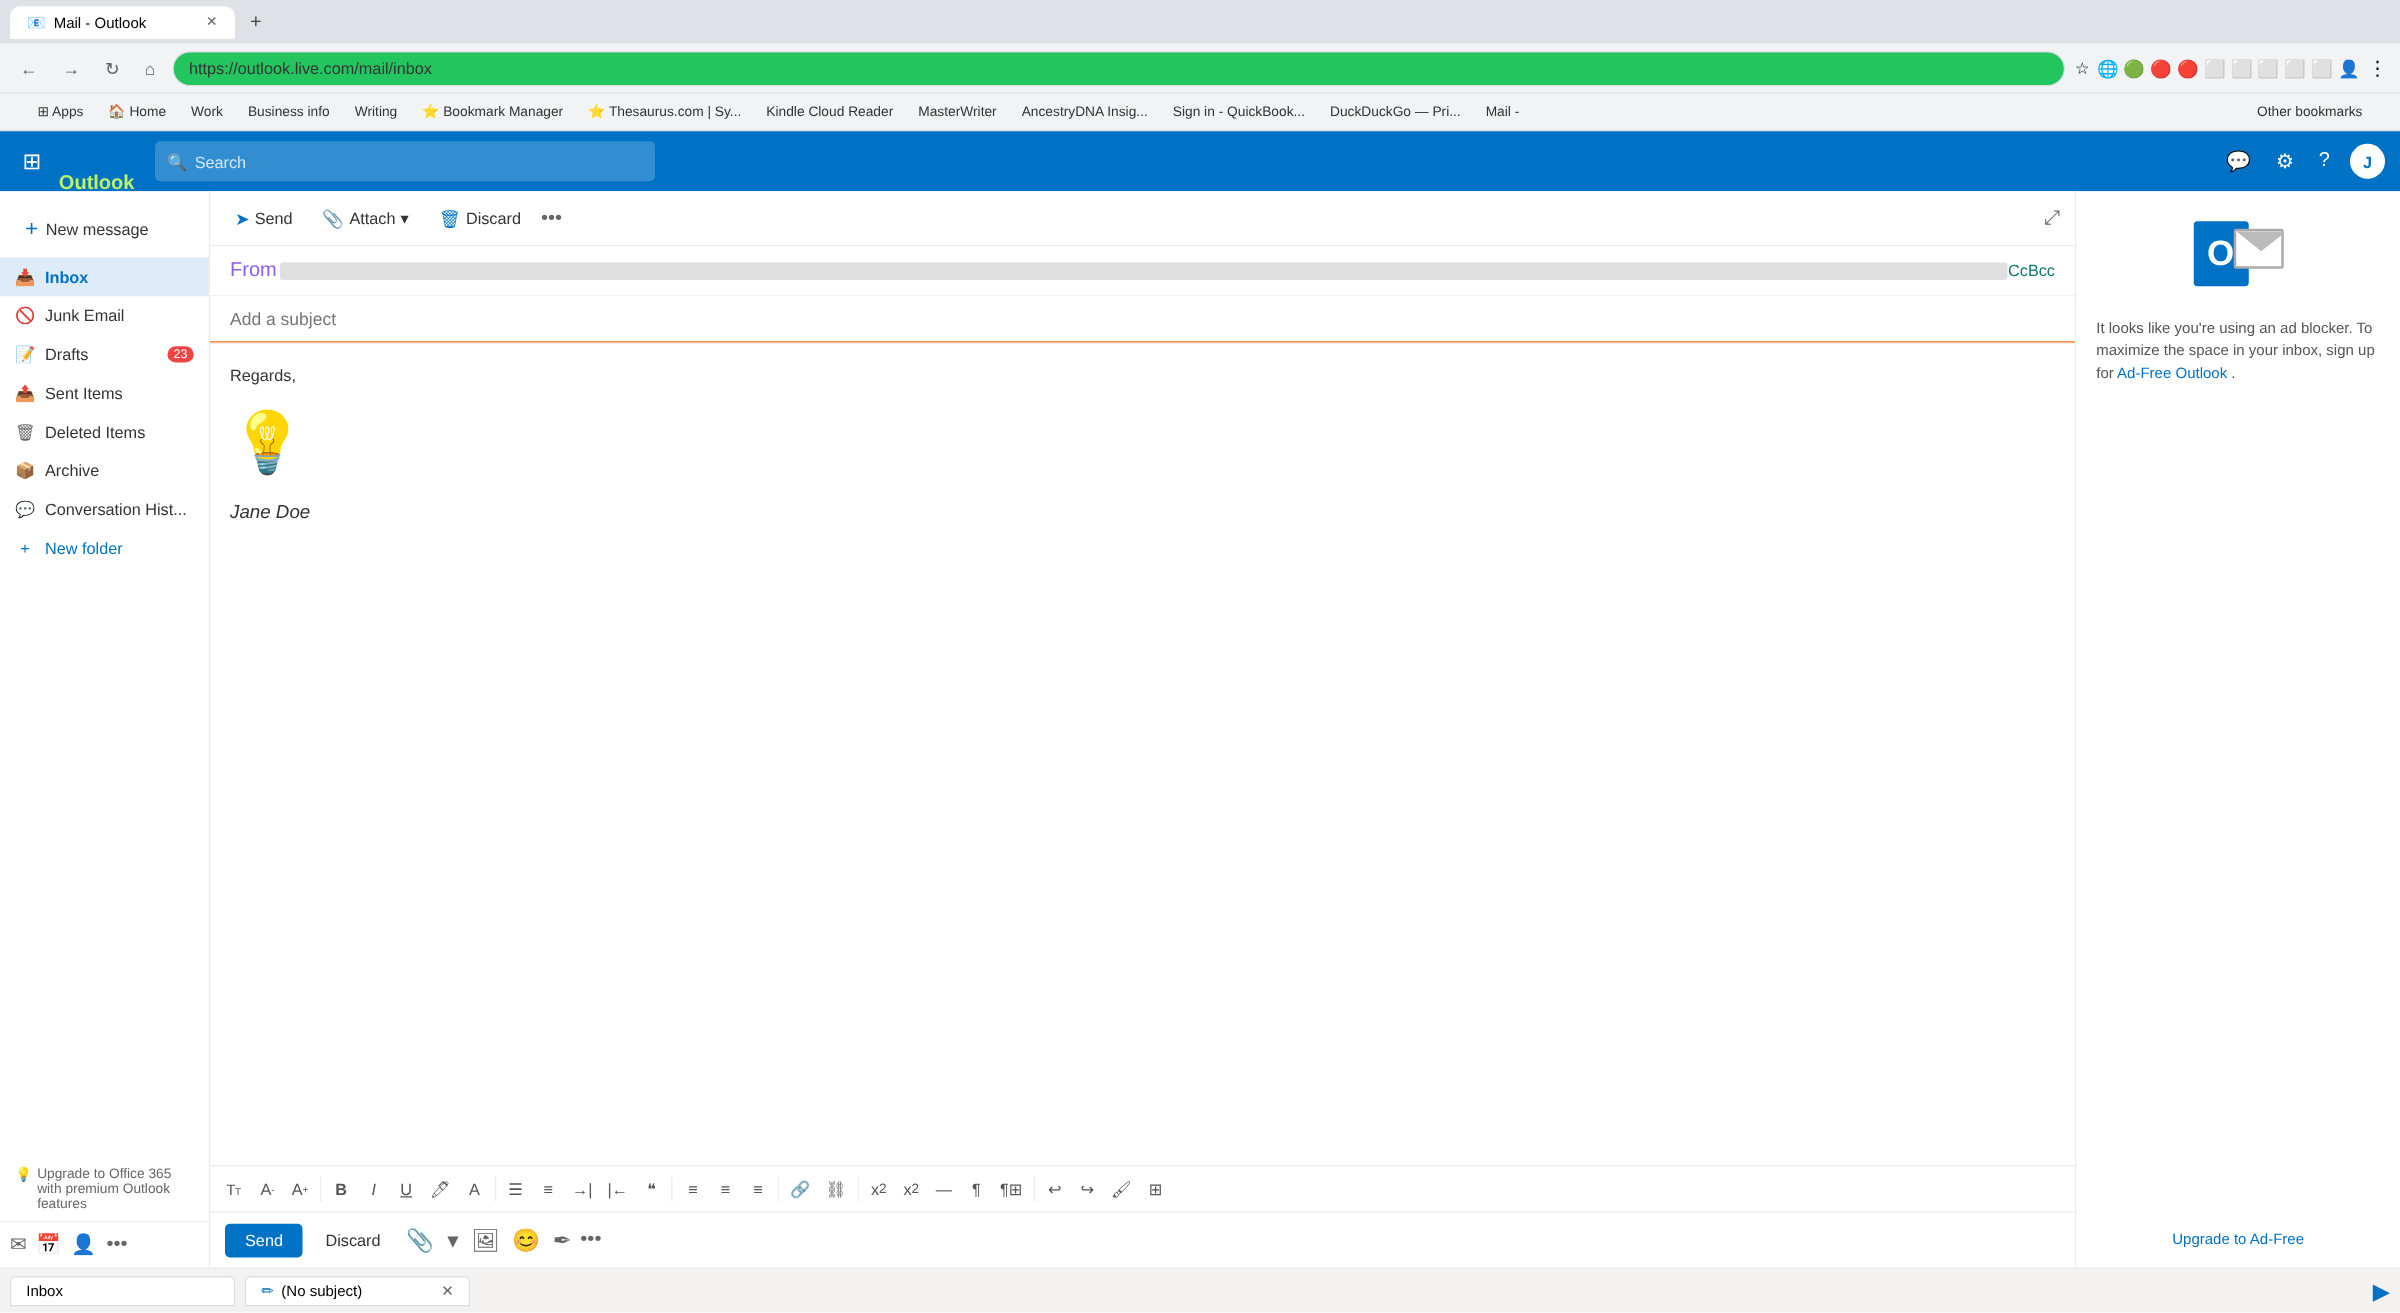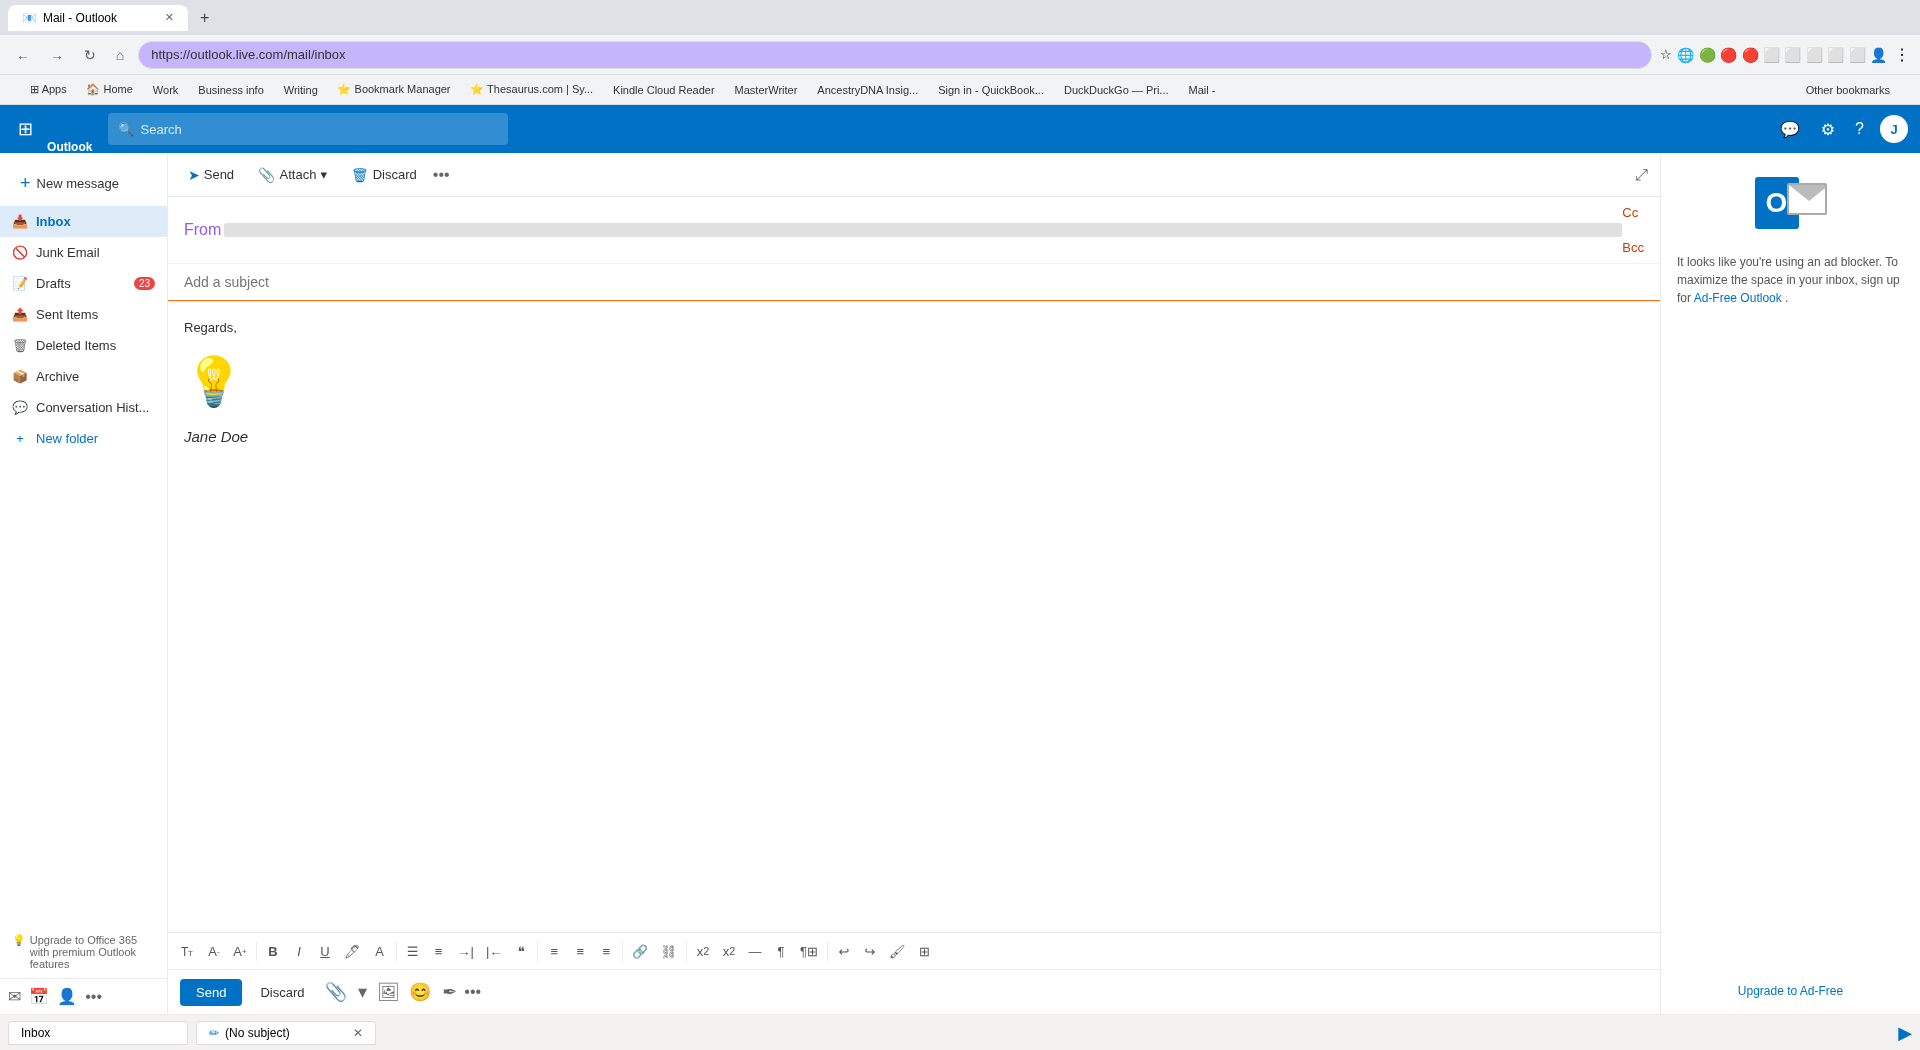--- a/index.html
+++ b/index.html
@@ -6,34 +6,34 @@
     body { font-family: 'Segoe UI', Arial, sans-serif; font-size: 13px; background: #f3f3f3; width: 1920px; height: 1050px; overflow: hidden; }
 
     
     .browser-chrome { background: #dee1e6; height: 35px; display: flex; align-items: center; padding: 0 8px; gap: 4px; }
     .tab { background: #fff; border-radius: 8px 8px 0 0; padding: 6px 14px; display: flex; align-items: center; gap: 6px; font-size: 12px; min-width: 180px; }
     .tab-close { margin-left: auto; cursor: pointer; color: #666; font-size: 11px; }
     .new-tab-btn { background: none; border: none; font-size: 16px; cursor: pointer; padding: 0 8px; color: #444; }
 
     .browser-nav { background: #f1f3f4; height: 40px; display: flex; align-items: center; padding: 0 10px; gap: 8px; border-bottom: 1px solid #dadce0; }
     .nav-btn { background: none; border: none; cursor: pointer; color: #5f6368; font-size: 14px; padding: 4px 6px; border-radius: 50%; }
-    .address-bar { flex: 1; height: 28px; border: 1px solid #dadce0; border-radius: 14px; background: #c4b5fd; display: flex; align-items: center; padding: 0 12px; font-size: 13px; color: #333; }
+    .address-bar { flex: 1; height: 28px; border: 1px solid #dadce0; border-radius: 14px; background: #22c55e; display: flex; align-items: center; padding: 0 12px; font-size: 13px; color: #333; }
     .address-bar span { flex: 1; }
     .nav-icons { display: flex; gap: 6px; align-items: center; }
 
     .bookmarks-bar { background: #f1f3f4; height: 30px; display: flex; align-items: center; padding: 0 22px; gap: 4px; border-bottom: 1px solid #dadce0; font-size: 11px; }
     .bookmark-item { padding: 2px 8px; border-radius: 4px; cursor: pointer; white-space: nowrap; color: #333; display: flex; align-items: center; gap: 4px; }
 
     
     .outlook-app { display: flex; flex-direction: column; height: calc(1050px - 35px - 40px - 30px); background: #fff; }
 
     
     .app-bar { background: #0072c6; display: flex; align-items: center; height: 48px; padding: 0 12px; gap: 8px; }
     .app-grid-icon { color: #fff; font-size: 18px; cursor: pointer; padding: 6px; }
-    .app-name { color: #ffffff; font-size: 12px; font-weight: 600; margin-right: 8px; margin-top: 36px; }
+    .app-name { color: #bef264; font-size: 16px; font-weight: 600; margin-right: 8px; margin-top: 36px; }
     .search-box { flex: 1; max-width: 400px; background: rgba(255,255,255,0.2); border: none; border-radius: 4px; height: 32px; display: flex; align-items: center; padding: 0 10px; gap: 6px; }
     .search-box input { background: none; border: none; color: #fff; font-size: 13px; flex: 1; outline: none; }
     .search-box input::placeholder { color: rgba(255,255,255,0.8); }
     .search-icon { color: rgba(255,255,255,0.8); }
     .app-bar-right { margin-left: auto; display: flex; align-items: center; gap: 12px; }
     .app-bar-icon { color: #fff; cursor: pointer; font-size: 16px; padding: 4px; }
 
     
     .main-layout { display: flex; flex: 1; overflow: hidden; }
 
@@ -63,21 +63,21 @@
     .expand-icon { margin-left: auto; color: #666; cursor: pointer; font-size: 16px; }
 
     
     .compose-area { flex: 1; background: #fff; display: flex; flex-direction: column; overflow: hidden; }
     .compose-header { border-bottom: 1px solid #edebe9; }
     .compose-field { display: flex; align-items: center; padding: 8px 16px; border-bottom: 1px solid #f3f2f1; min-height: 40px; }
     .field-label { width: 40px; color: #8b5cf6; font-size: 16px; font-weight: 400; flex-shrink: 0; }
     .field-value { flex: 1; font-size: 13px; color: #555; }
     .field-value.blurred { background: #e0e0e0; height: 14px; width: 180px; border-radius: 2px; }
     .field-to-input { flex: 1; border: none; outline: none; font-size: 13px; color: #333; }
-    .cc-bcc { display: flex; gap: 20px; color: #c2410c; font-size: 13px; cursor: pointer; flex-direction: column; }
+    .cc-bcc { display: flex; gap: 0; color: #0f766e; font-size: 13px; cursor: pointer; }
     .subject-field { padding: 10px 16px; border-bottom: 1px solid #f97316; }
     .subject-input { width: 100%; border: none; outline: none; font-size: 14px; color: #aaa; }
 
     
     .email-body { flex: 1; padding: 16px; overflow-y: auto; font-size: 13px; color: #333; line-height: 1.5; }
     .signature-text { color: #333; font-size: 13px; margin-bottom: 8px; }
     .signature-name { font-style: italic; color: #333; font-size: 15px; }
     .lightbulb { font-size: 48px; color: #2196f3; margin: 8px 0; }
 
     

